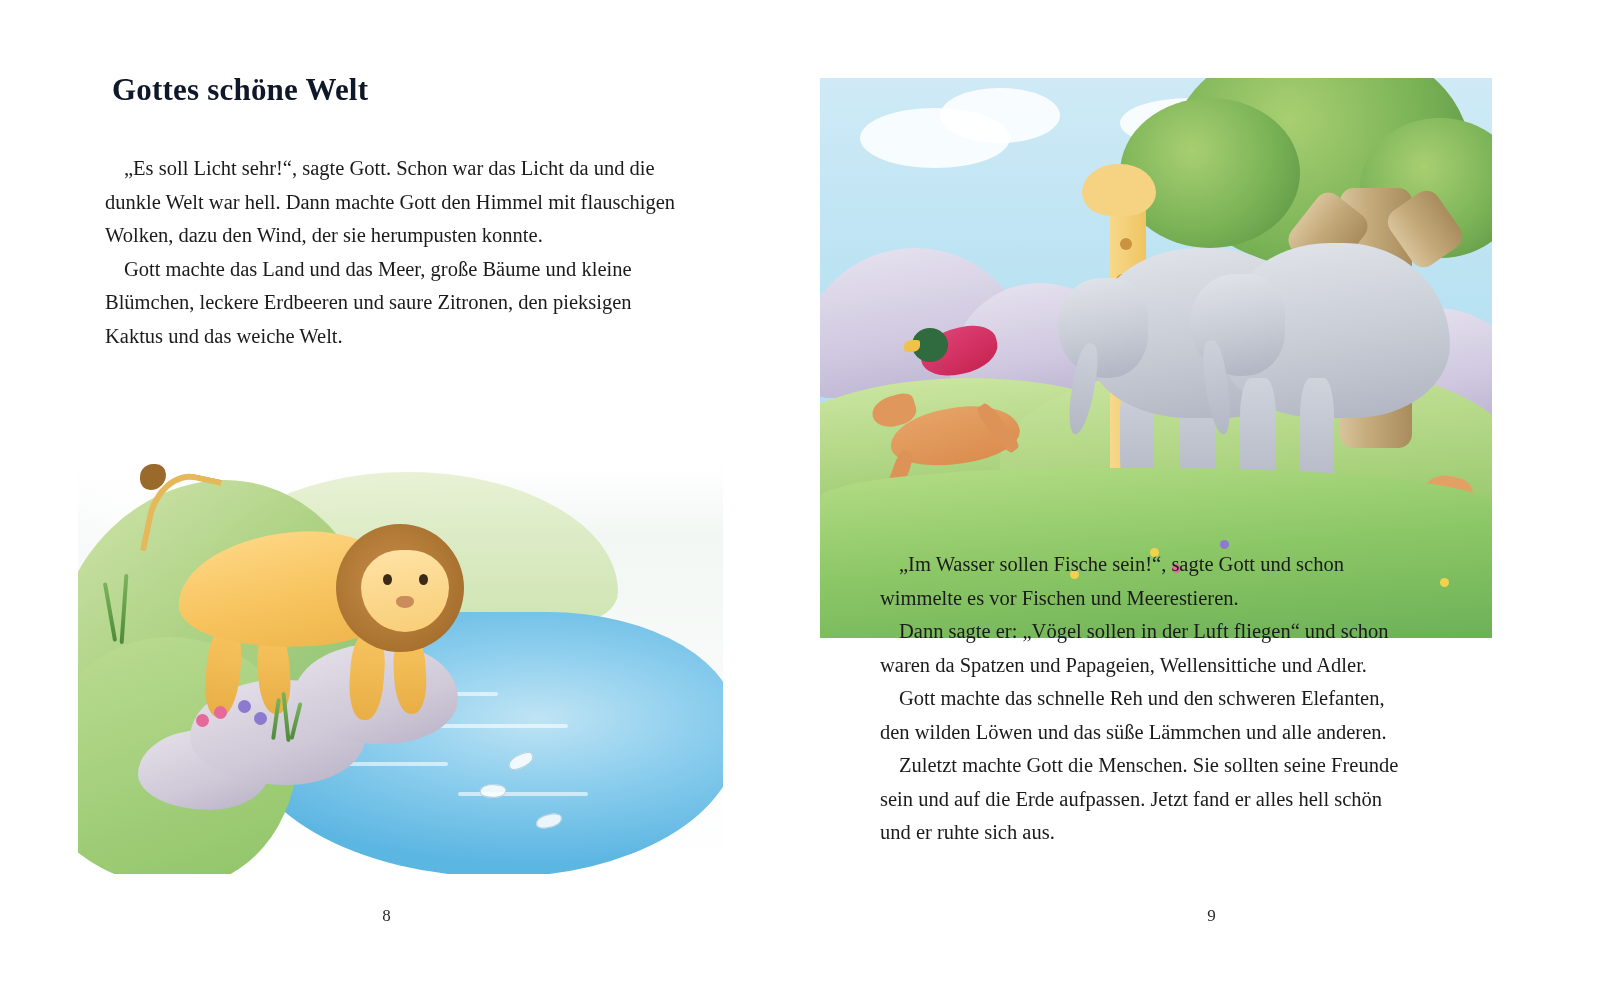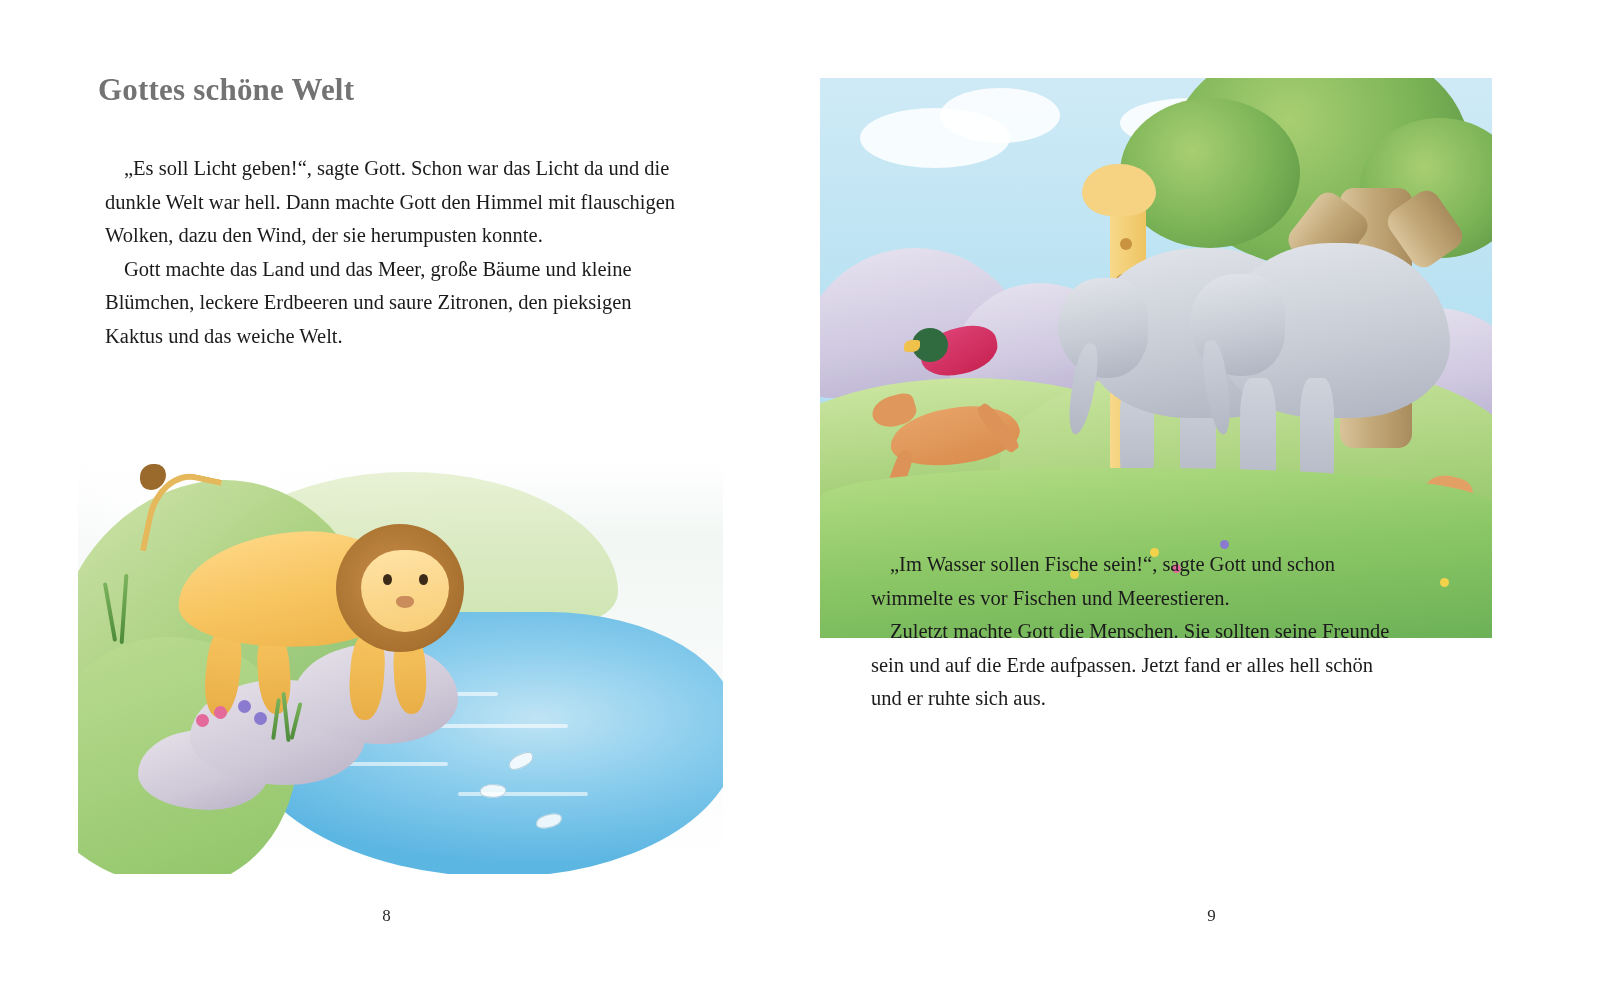--- a/index.html
+++ b/index.html
@@ -25,27 +25,27 @@
     width: 803px;
     height: 1004px;
     box-sizing: border-box;
   }
   .page-left { padding: 0; }
   .page-right { padding: 0; }
 
   
   .chapter-title {
     position: absolute;
-    left: 98px;
+    left: 112px;
     top: 72px;
     font-size: 31px;
     font-family: "Liberation Serif", serif;
     font-weight: 600;
     letter-spacing: 0.2px;
-    color: #737373;
+    color: #0f172a;
   }
   .body-text {
     position: absolute;
     left: 105px;
     top: 152px;
     width: 580px;
     font-size: 20.5px;
     line-height: 33.5px;
     color: #1b1b1b;
     font-family: "Liberation Serif", serif;
@@ -314,21 +314,21 @@
 </head>
 <body>
 
 <div class="spread">
 
   <div class="page page-left">
 
     <div class="chapter-title">Gottes schöne Welt</div>
 
     <div class="body-text">
-      <p class="indent">„Es soll Licht geben!“, sagte Gott. Schon war das Licht da und die dunkle Welt war hell. Dann machte Gott den Himmel mit flauschigen Wolken, dazu den Wind, der sie herumpusten konnte.</p>
+      <p class="indent">„Es soll Licht sehr!“, sagte Gott. Schon war das Licht da und die dunkle Welt war hell. Dann machte Gott den Himmel mit flauschigen Wolken, dazu den Wind, der sie herumpusten konnte.</p>
       <p class="indent">Gott machte das Land und das Meer, große Bäume und kleine Blümchen, leckere Erdbeeren und saure Zitronen, den pieksigen Kaktus und das weiche Welt.</p>
     </div>
 
     <div class="illus-lion">
       <div class="sky"></div>
       <div class="hill-far"></div>
       <div class="water"></div>
       <div class="water-streak" style="left:300px; top:230px; width:120px;"></div>
       <div class="water-streak" style="left:340px; top:262px; width:150px;"></div>
       <div class="water-streak" style="left:270px; top:300px; width:100px;"></div>
@@ -433,20 +433,22 @@
       <div class="grass-front"></div>
 
       <div class="flower-dot" style="left:330px; top:470px; background:#f2d24b;"></div>
       <div class="flower-dot" style="left:352px; top:486px; background:#e46a9c;"></div>
       <div class="flower-dot" style="left:400px; top:462px; background:#8a7ad0;"></div>
       <div class="flower-dot" style="left:620px; top:500px; background:#f2d24b;"></div>
       <div class="flower-dot" style="left:250px; top:492px; background:#f2d24b;"></div>
 
     </div>
 
-    <div class="body-text-right" style="left:68px; top:548px;">
+    <div class="body-text-right" style="left:77px; top:548px;">
       <p class="indent">„Im Wasser sollen Fische sein!“, sagte Gott und schon wimmelte es vor Fischen und Meerestieren.</p>
+      <p class="indent">Dann sagte er: „Vögel sollen in der Luft fliegen“ und schon waren da Spatzen und Papageien, Wellensittiche und Adler.</p>
+      <p class="indent">Gott machte das schnelle Reh und den schweren Elefanten, den wilden Löwen und das süße Lämmchen und alle anderen.</p>
       <p class="indent">Zuletzt machte Gott die Menschen. Sie sollten seine Freunde sein und auf die Erde aufpassen. Jetzt fand er alles hell schön und er ruhte sich aus.</p>
     </div>
 
     <div class="folio folio-right">9</div>
   </div>
 </div>
 
 </body></html>

